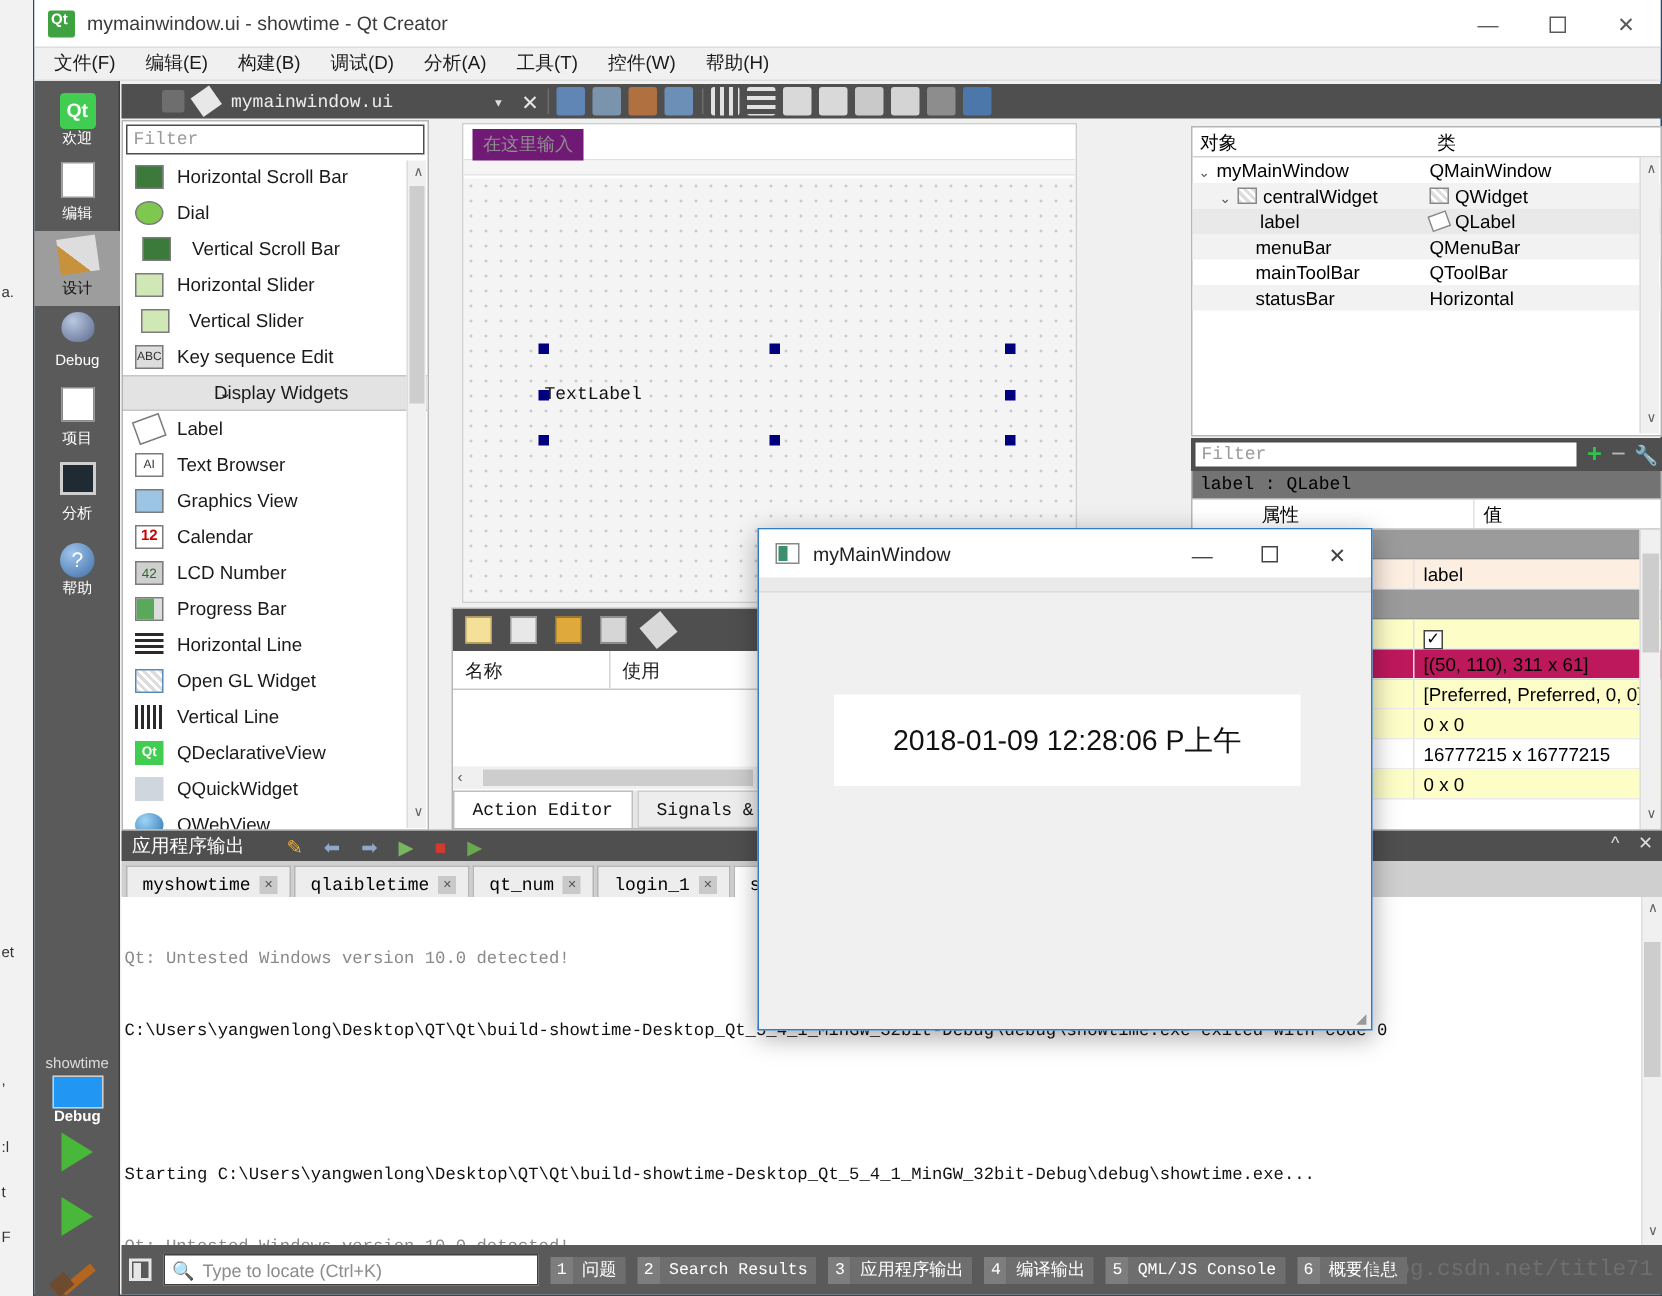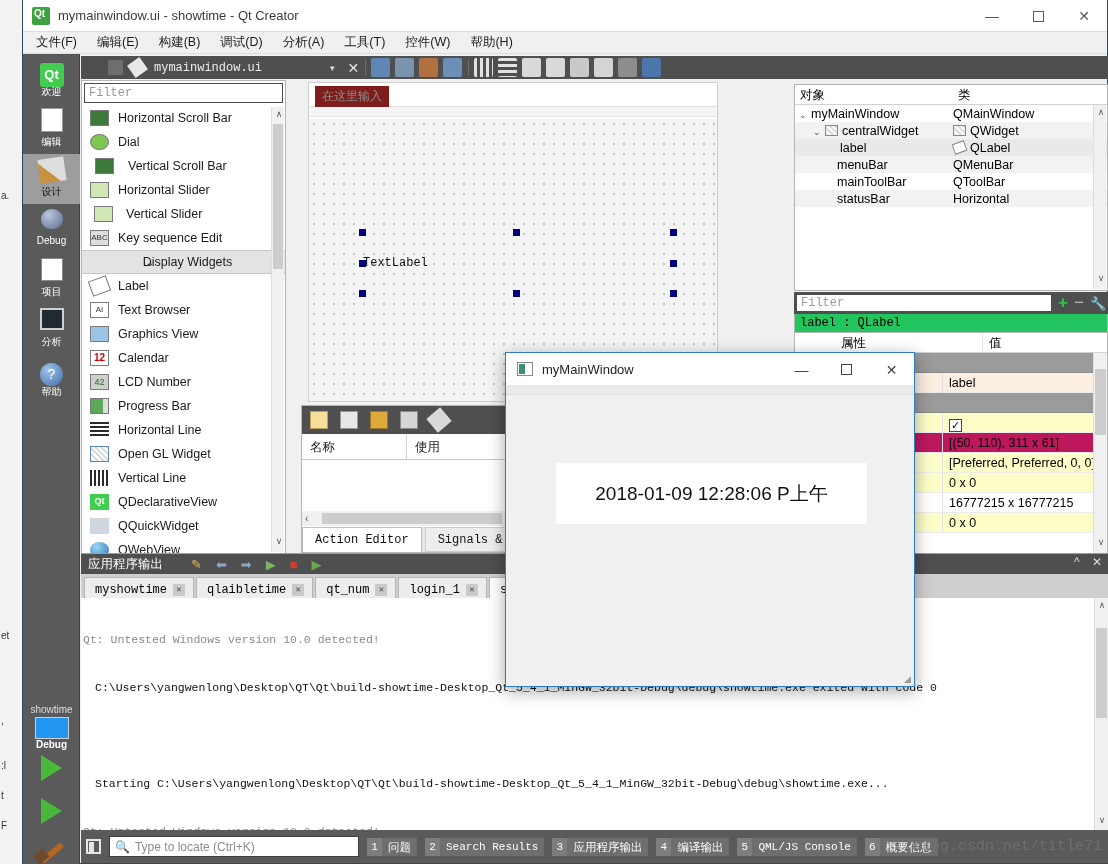--- a/index.html
+++ b/index.html
@@ -108,21 +108,21 @@
     margin-left:9px; }
   .fe-caret { margin-left:68px; color:#ddd; font-size:9px; }
   .fe-x { margin-left:13px; color:#e4e4e4; font-size:14px; }
   .tbtn { width:19px; height:19px; margin-left:5px; border-radius:2px; display:inline-block; }
   .tsep { width:1px;height:17px;background:#6d6d6d;margin-left:6px; }
 
   
   .canvas-wrap { position:absolute; left:285px; top:82px; width:410px; height:320px;
     background:#ffffff; border:1px solid #cfcfcf; overflow:hidden; }
   .fw-menu { height:24px; background:#fff; border-bottom:1px solid #e0e0e0; padding:3px 0 0 6px; }
-  .fw-menu span { display:inline-block; background:#7f1d1d; color:#8e8e8e; font-size:12px;
+  .fw-menu span { display:inline-block; background:#701a75; color:#8e8e8e; font-size:12px;
     padding:2px 7px; }
   .fw-tb { height:10px; background:#f5f5f5; border-bottom:1px solid #e6e6e6; }
   .fw-central { position:absolute; top:36px; left:0; right:0; bottom:0;
     background-color:#f4f4f4;
     background-image: radial-gradient(circle, #bdbdbd 0.7px, transparent 0.8px);
     background-size: 10px 10px; }
   .handle { position:absolute; width:7px; height:7px; background:#00007e; }
   .textlabel { position:absolute; font-family:"Liberation Mono",monospace; font-size:12px;
     color:#111; }
 
@@ -161,21 +161,21 @@
   .prop-filter { position:absolute; left:771px; top:292px; width:314px; height:22px;
     display:flex; align-items:center; background:#4f4f4f; }
   .prop-filter .inp { width:256px; height:18px; margin-left:2px; background:#fff;
     border:1px solid #4c4c4c; font-family:"Liberation Mono",monospace; font-size:12px;
     color:#9a9a9a; padding:1px 4px; }
   .prop-plus { color:#31c24d; font-size:17px; margin-left:6px; font-weight:bold; }
   .prop-minus { color:#b9b9b9; font-size:17px; margin-left:6px; }
   .prop-wr { color:#d8d8d8; font-size:13px; margin-left:6px; }
 
   .prop-obj { position:absolute; left:771px; top:314px; width:314px; height:18px;
-    background:#22c55e; border-left:1px solid #b5b5b5; border-right:1px solid #b5b5b5;
+    background:#737373; border-left:1px solid #b5b5b5; border-right:1px solid #b5b5b5;
     font-family:"Liberation Mono",monospace; font-size:12px; padding:2px 0 0 5px; }
   .dock-prop { position:absolute; left:771px; top:332px; width:314px; height:222px;
     background:#fff; border:1px solid #b5b5b5; overflow:hidden; }
   .pr-head { height:20px; display:flex; border-bottom:1px solid #d2d2d2;padding-left:40px; }
   .pr-head div { font-size:12.5px; padding:2px 0 0 6px; }
   .pr-row { height:20px; display:flex; font-size:12.5px; align-items:center;
     border-bottom:1px solid #ececec; }
   .pr-key { width:148px; padding-left:6px; border-right:1px solid #e2e2e2; height:20px;
     line-height:20px; overflow:hidden; }
   .pr-val { padding-left:6px; flex:1; height:20px; line-height:20px; }
@@ -200,21 +200,21 @@
   .otab { font-family:"Liberation Mono",monospace; font-size:12px; height:21px;
     padding:3px 8px 0 10px; background:#ededed; border:1px solid #b6b6b6;
     border-bottom:none; margin-right:2px; display:flex; align-items:center; }
   .otab.active { background:#fff; }
   .otab .x { display:inline-block; width:12px;height:12px;background:#c9c9c9;
     margin-left:6px; color:#555; font-size:9px; text-align:center; line-height:12px; }
   .out-body { position:absolute; top:44px; left:0; right:0; bottom:0; background:#fff;
     font-family:"Liberation Mono",monospace; font-size:11.5px; line-height:16px;
     padding:2px 0 0 2px; overflow:hidden; white-space:pre; }
   .ln-grey { color:#8a8a8a; }
-  .ln-blk { color:#111;margin-left:12px; }
+  .ln-blk { color:#111; }
   .out-vscroll { position:absolute; right:0; top:44px; bottom:0; width:14px;
     background:#f0f0f0; border-left:1px solid #ddd; }
   .out-vscroll .thumb { position:absolute; left:1px; top:30px; width:11px; height:90px;
     background:#cdcdcd; }
 
   
   .statusbar { position:absolute; left:58px; bottom:0; width:1027px; height:33px;
     background:#5a5a5a; display:flex; align-items:center; padding-left:5px; }
   .sb-sq { width:15px;height:15px;border:2px solid #e6e6e6;margin-right:8px; position:relative;}
   .sb-sq::after{content:"";position:absolute;left:1px;top:1px;width:5px;height:11px;background:#e6e6e6;}

